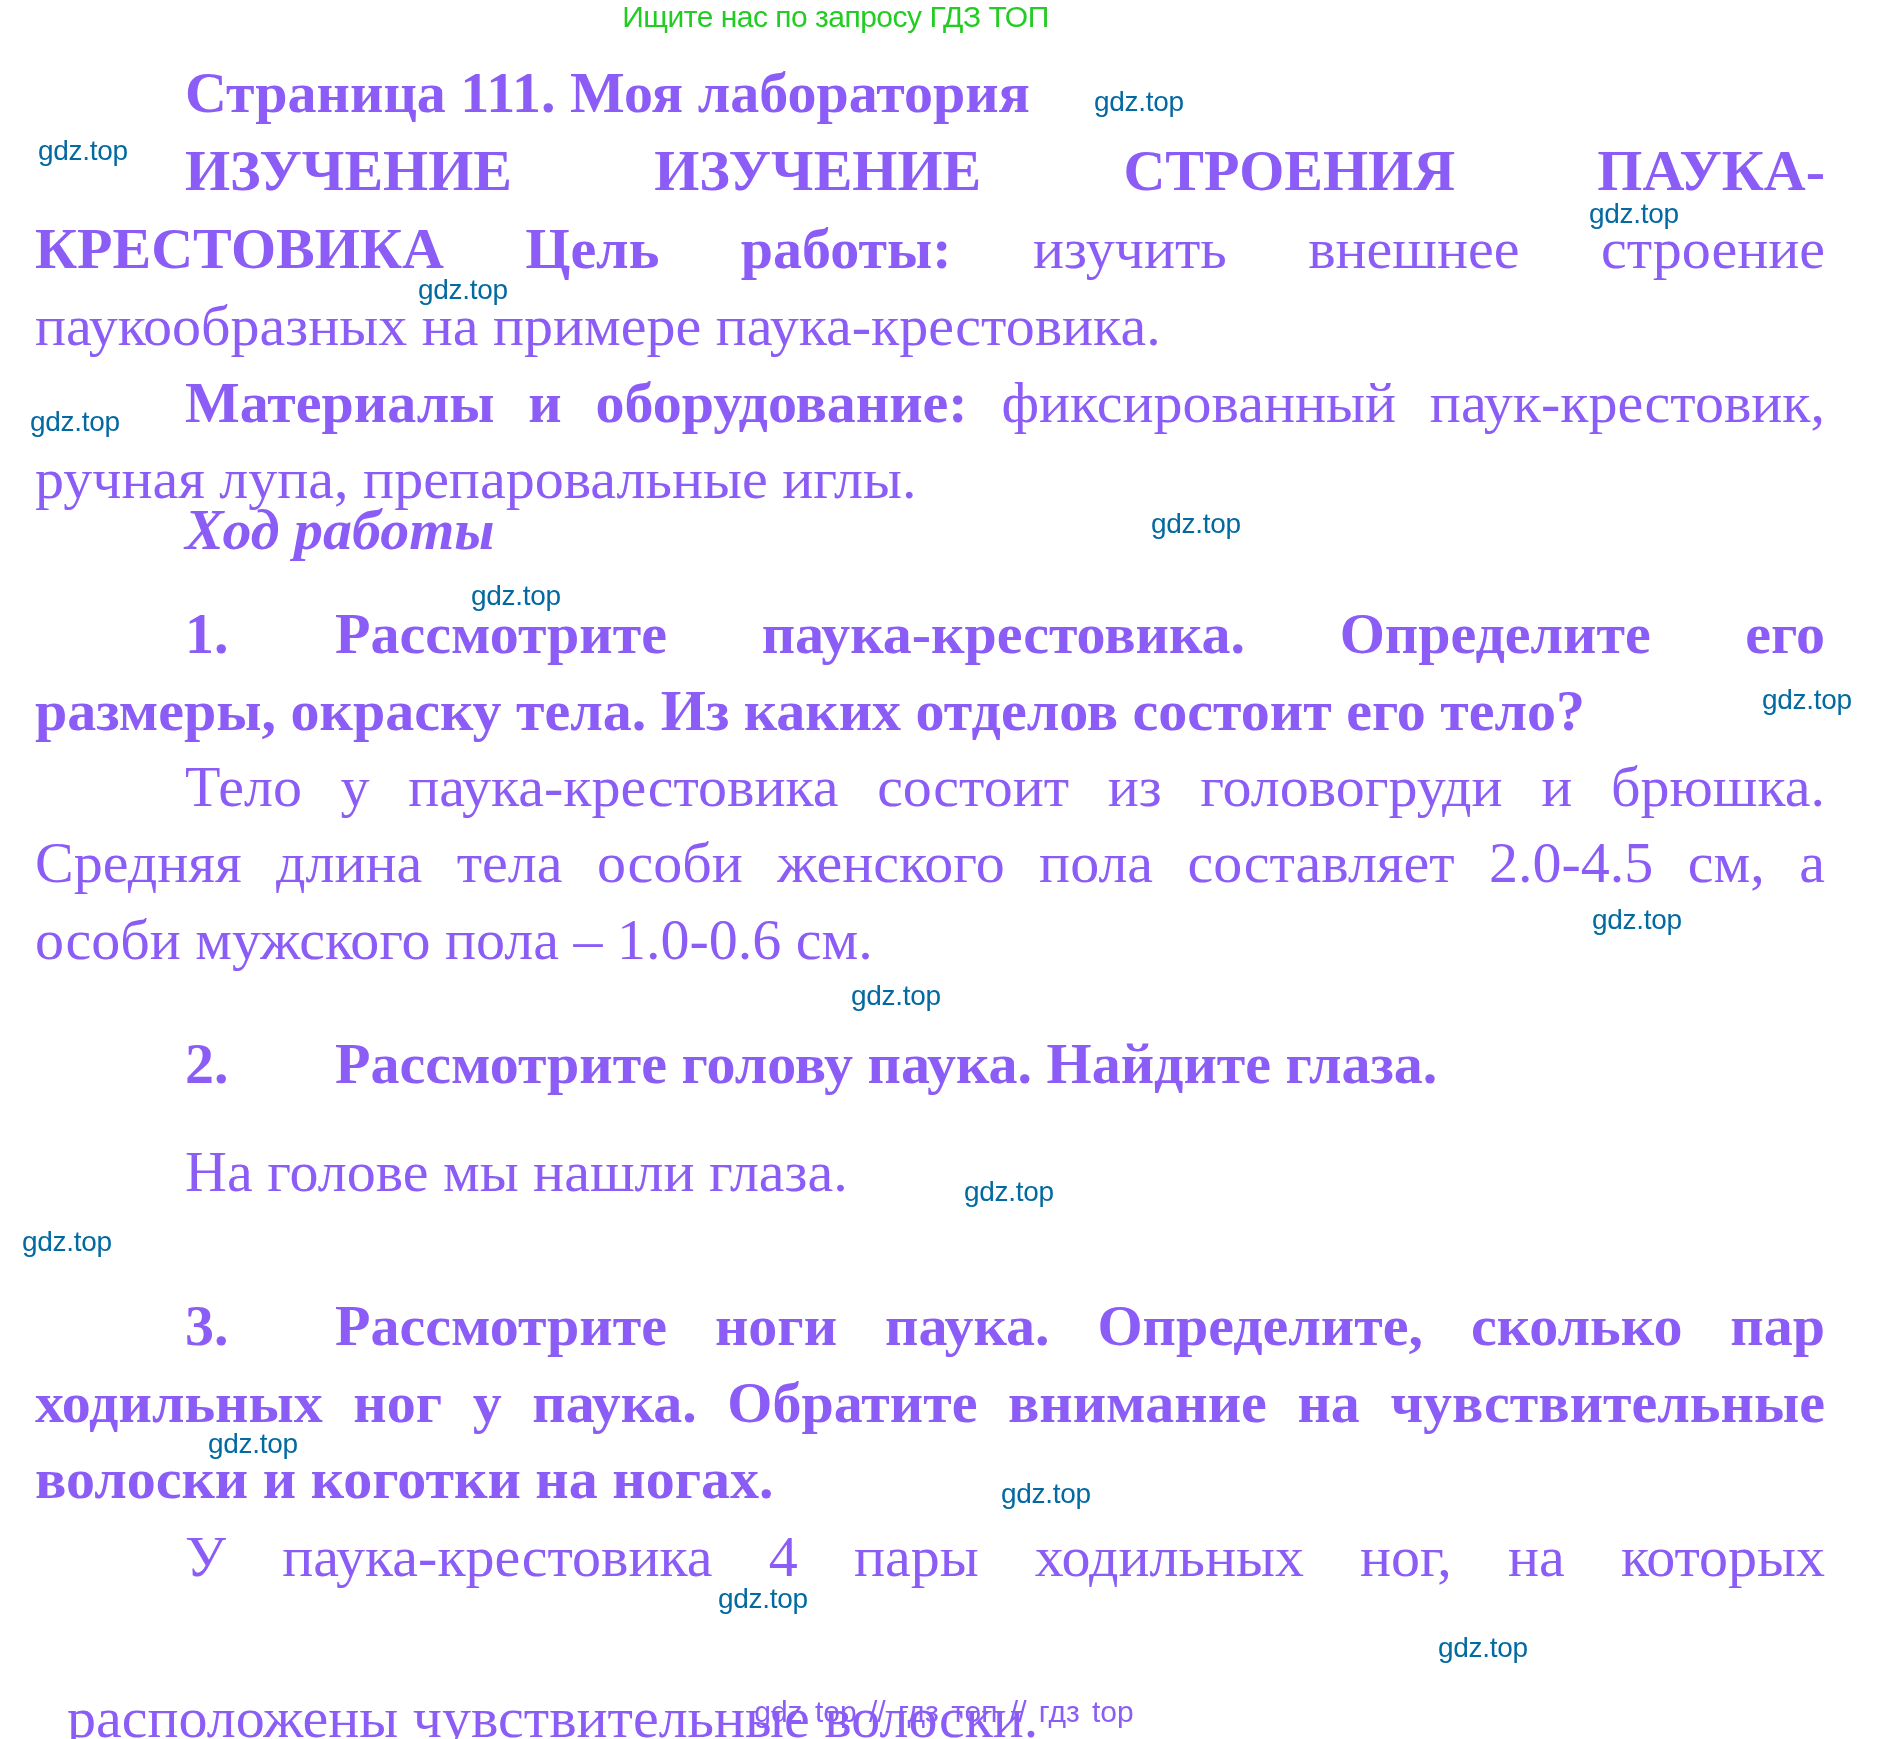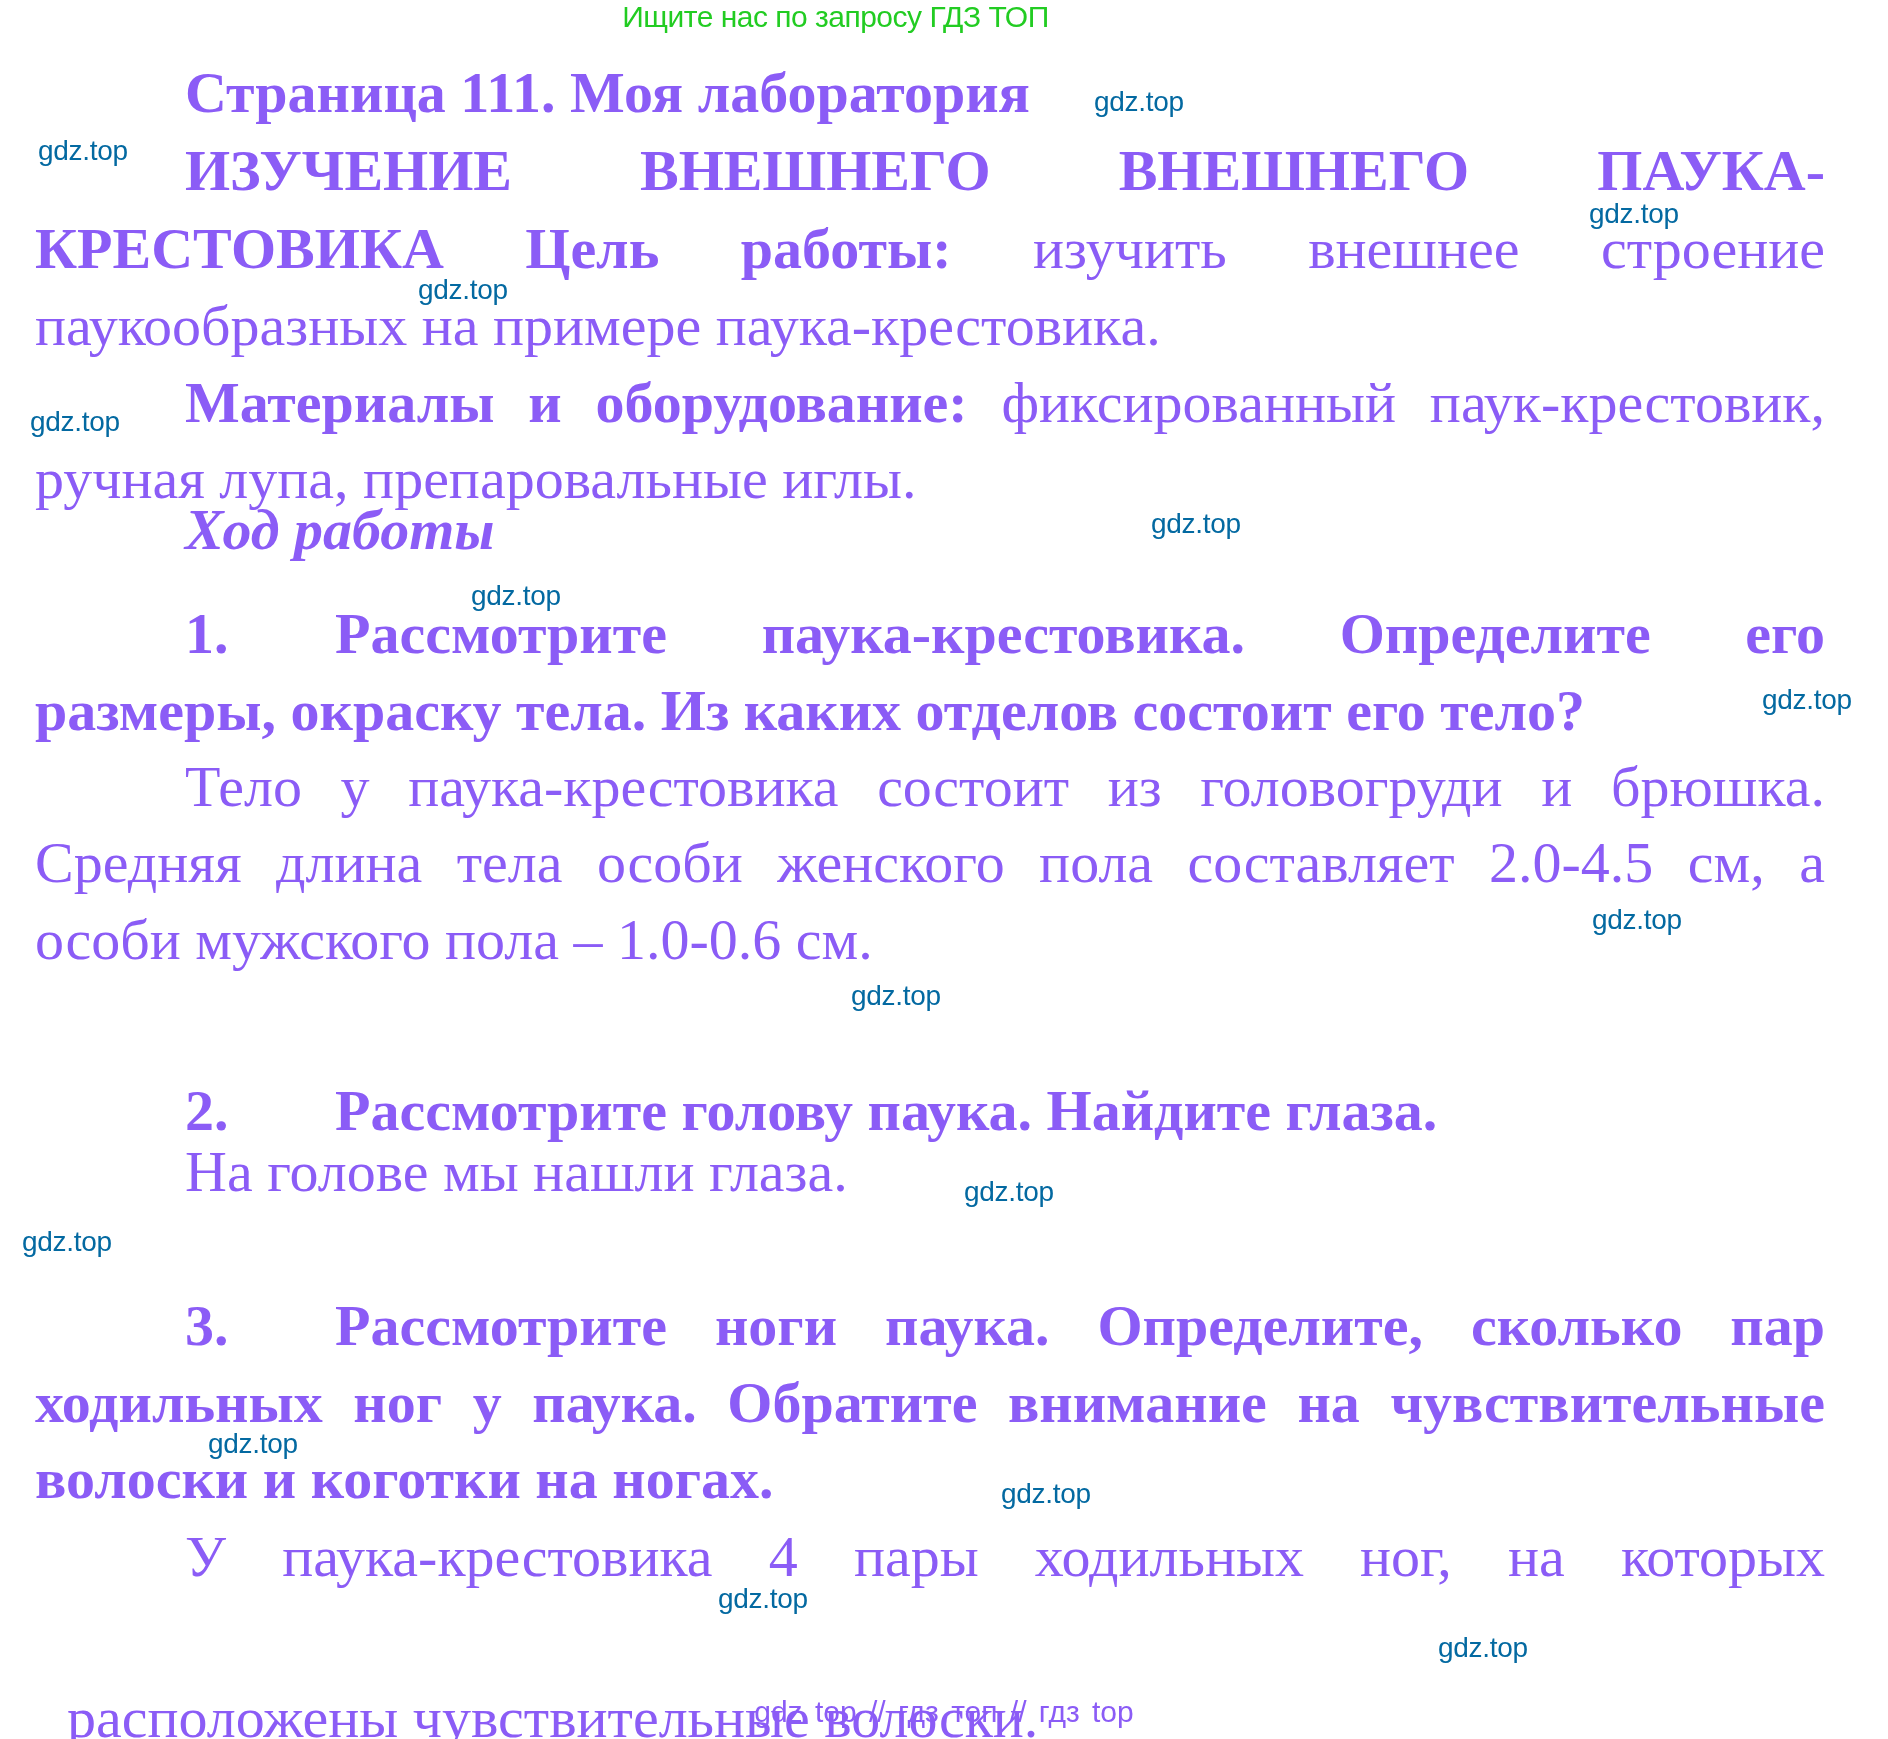--- a/index.html
+++ b/index.html
@@ -39,39 +39,39 @@
     letter-spacing: -0.3px;
   }
 </style>
 </head>
 <body>
 
 <div class="abs header-link">Ищите нас по запросу ГДЗ ТОП</div>
 
 <div class="line indent b" style="top:58px;">Страница 111. Моя лаборатория</div>
 
-<div class="line indent b justify" style="top:136px;">ИЗУЧЕНИЕ ВНЕШНЕГО ВНЕШНЕГО ПАУКА-</div>
+<div class="line indent b justify" style="top:136px;">ИЗУЧЕНИЕ ИЗУЧЕНИЕ СТРОЕНИЯ ПАУКА-</div>
 
 <div class="line justify" style="top:214px;"><span class="b">КРЕСТОВИКА</span> <span class="b">Цель работы:</span> <span>изучить внешнее строение</span></div>
 
 <div class="line" style="top:291px;">паукообразных на примере паука-крестовика.</div>
 
 <div class="line indent justify" style="top:368px;"><span class="b">Материалы и оборудование:</span> <span>фиксированный паук-крестовик,</span></div>
 
 <div class="line" style="top:444px;">ручная лупа, препаровальные иглы.</div>
 
 <div class="line indent b" style="top:495px;font-style:italic;">Ход работы</div>
 
 <div class="line indent b justify" style="top:599px;"><span class="num">1.</span><span>Рассмотрите паука-крестовика. Определите его</span></div>
 <div class="line b" style="top:676px;">размеры, окраску тела. Из каких отделов состоит его тело?</div>
 <div class="line indent justify" style="top:752px;">Тело у паука-крестовика состоит из головогруди и брюшка.</div>
 <div class="line justify" style="top:828px;">Средняя длина тела особи женского пола составляет 2.0-4.5 см, а</div>
 <div class="line" style="top:905px;">особи мужского пола – 1.0-0.6 см.</div>
 
-<div class="line indent b" style="top:1076px;"><span class="num">2.</span><span>Рассмотрите голову паука. Найдите глаза.</span></div>
+<div class="line indent b" style="top:1029px;"><span class="num">2.</span><span>Рассмотрите голову паука. Найдите глаза.</span></div>
 <div class="line indent" style="top:1137px;">На голове мы нашли глаза.</div>
 
 <div class="line indent b justify" style="top:1291px;"><span class="num">3.</span><span>Рассмотрите ноги паука. Определите, сколько пар</span></div>
 <div class="line b justify" style="top:1368px;">ходильных ног у паука. Обратите внимание на чувствительные</div>
 <div class="line b" style="top:1444px;">волоски и коготки на ногах.</div>
 <div class="line indent justify" style="top:1522px;">У паука-крестовика 4 пары ходильных ног, на которых</div>
 <div class="line" style="top:1683px;margin-left:32px;">расположены чувствительные волоски.</div>
 
 <div class="wm" style="left:1094px; top:86px;">gdz.top</div>
 <div class="wm" style="left:38px; top:135px;">gdz.top</div>

